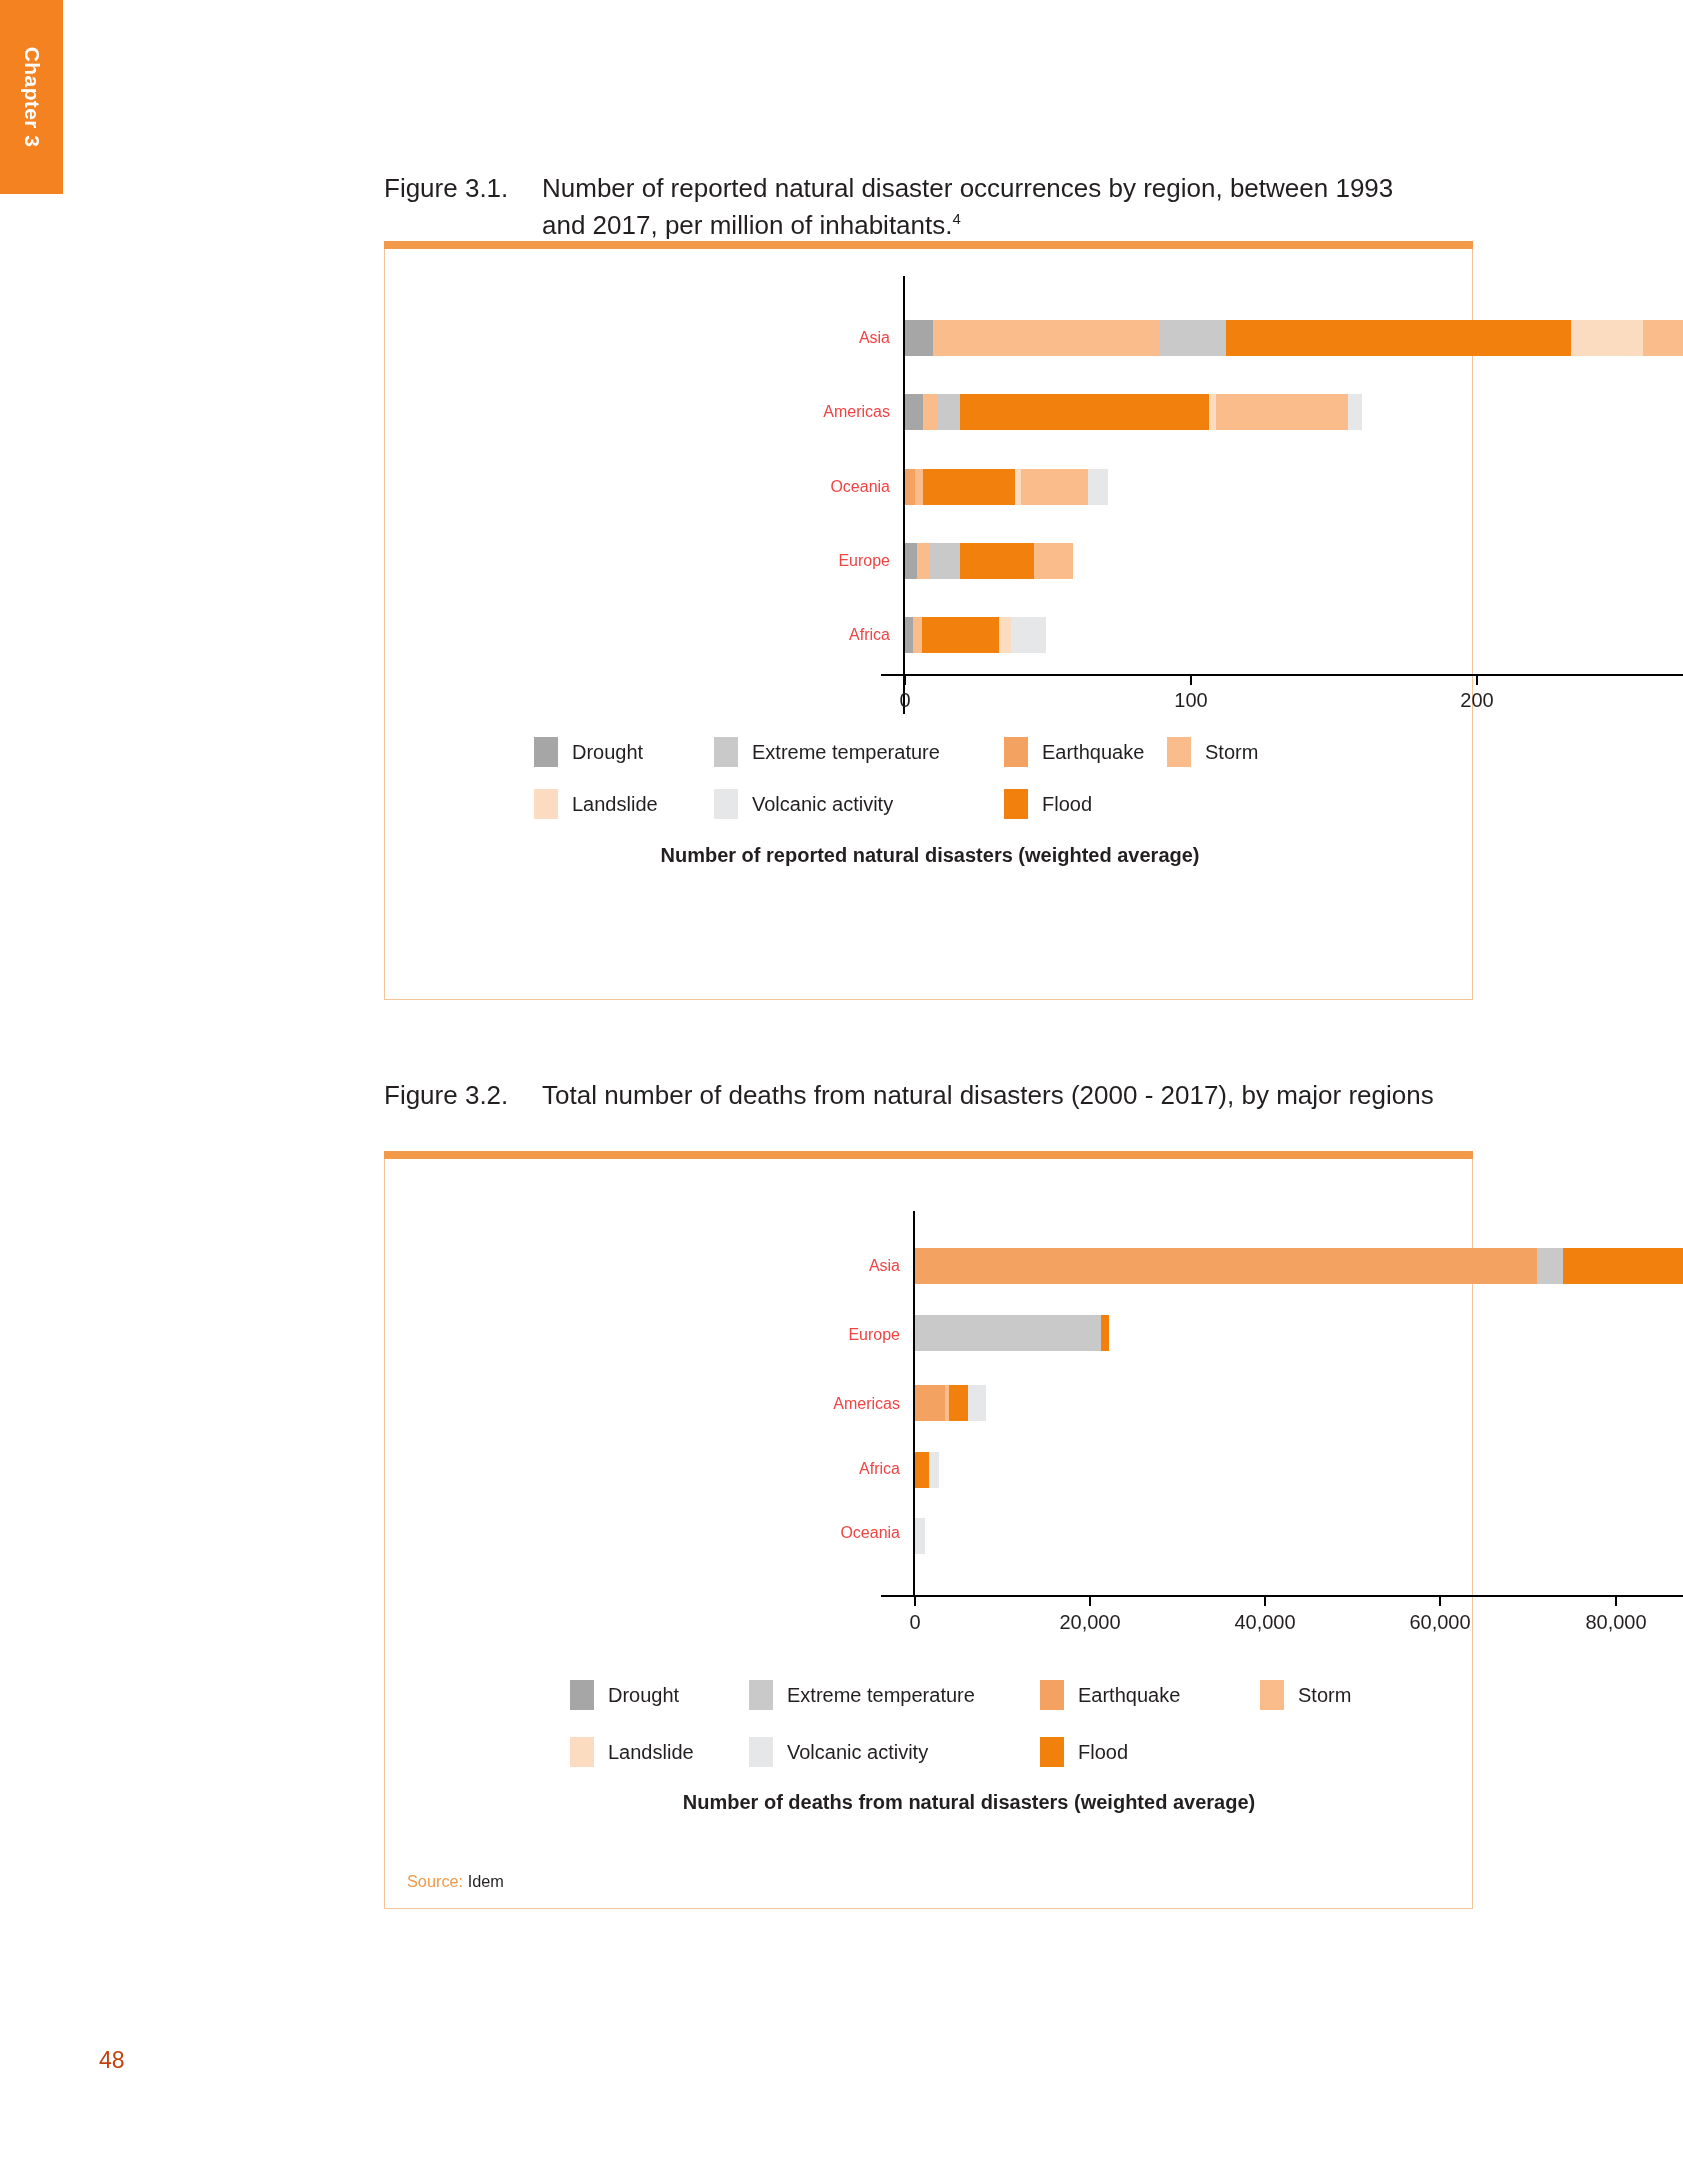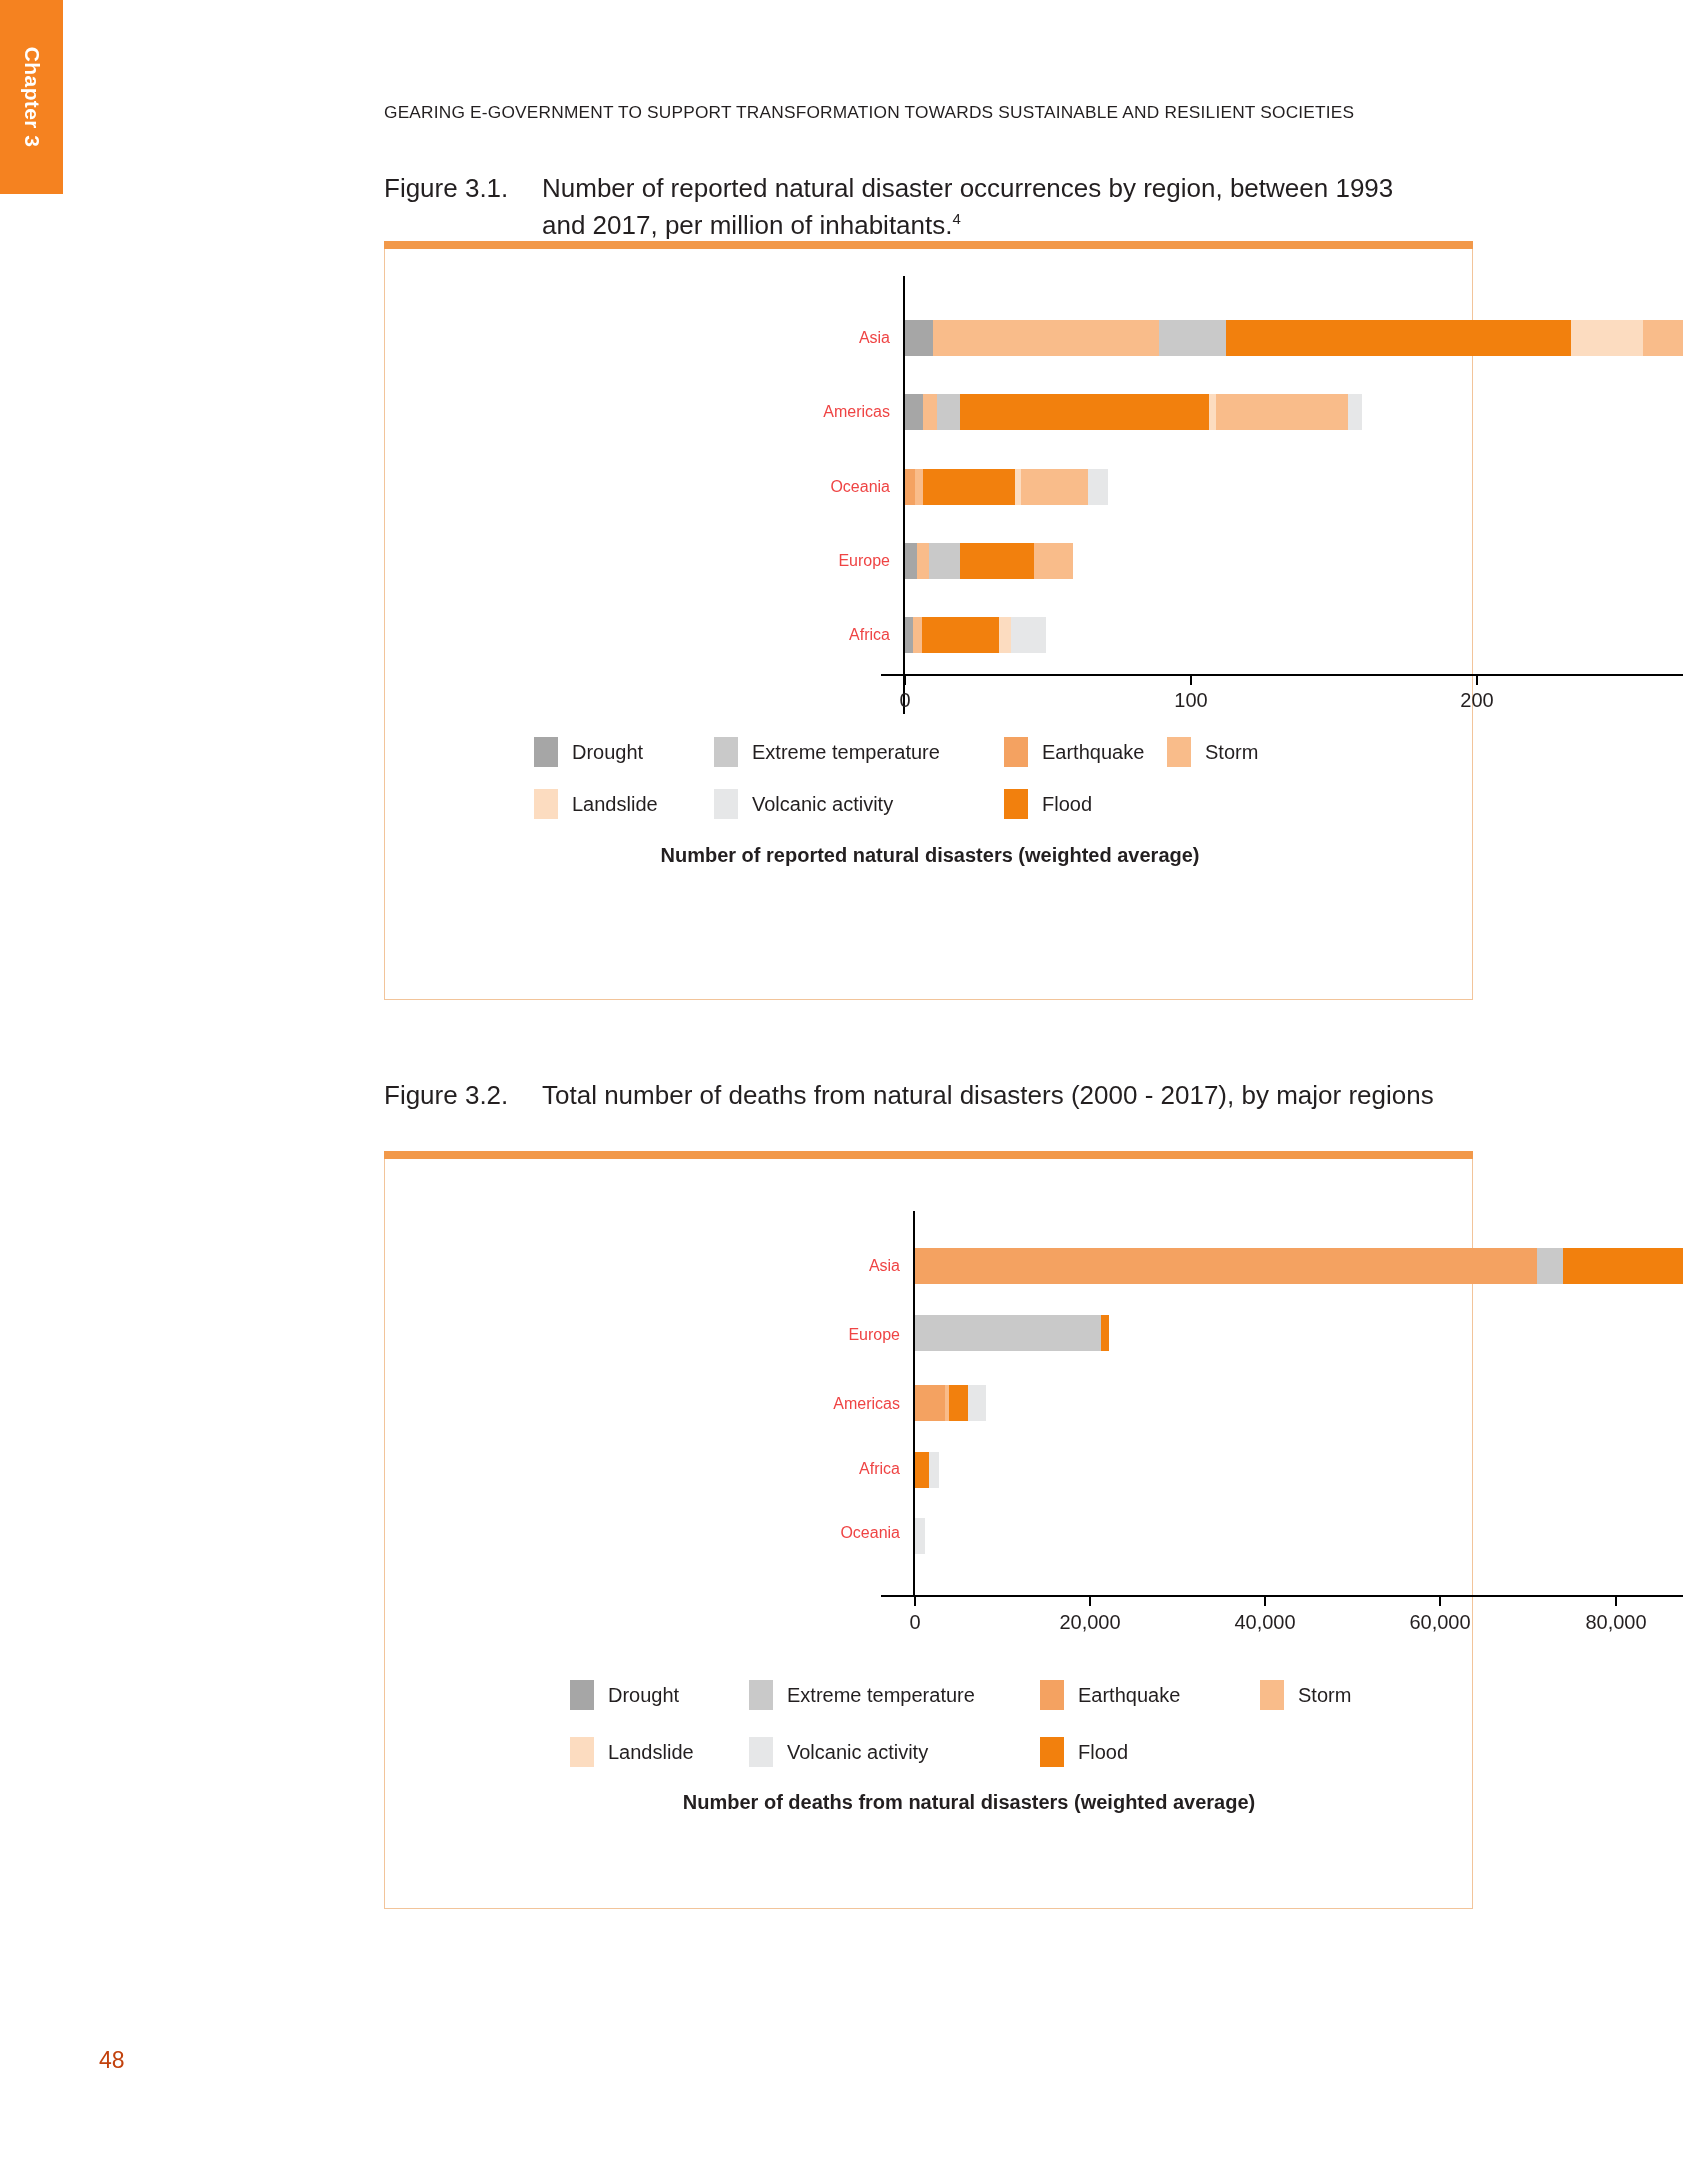--- a/index.html
+++ b/index.html
@@ -94,21 +94,20 @@
 </style>
 </head>
 <body>
 
 <div class="page">
 
   <div class="chapter-tab">
     <span class="vtext">Chapter 3</span>
   </div>
 
-  <div class="running-head">GEARING E-GOVERNMENT TO SUPPORT TRANSFORMATION TOWARDS SUSTAINABLE AND RESILIENT SOCIETIES</div>
 
   <div class="fig-title" style="left:384px;top:170px;">
     <span class="lbl">Figure 3.1.</span><span class="ttl"><span>Number of reported natural disaster occurrences by region, between 1993</span> <span>and 2017, per million of inhabitants.</span><sup>4</sup></span>
   </div>
 
   <div class="fig-box" style="left:384px;top:241px;width:1089px;height:759px;">
     <div class="toprule"></div>
 
     <div class="plot" style="left:0;top:0;width:1089px;height:465px;">
 
@@ -300,18 +299,22 @@
         <span class="legend-text">Volcanic activity</span>
       </div>
       <div class="legend-item" style="left:655px;top:57px;">
         <span class="swatch" style="background:#f2800d;"></span>
         <span class="legend-text">Flood</span>
       </div>
     </div>
 
     <div class="axis-title" style="left:584px;top:639px;">Number of deaths from natural disasters (weighted average)</div>
 
+    <div class="source" style="left:22px;top:718px;">
+      <span class="slabel">Source:</span>
+      <span>Idem</span>
+    </div>
   </div>
 
   <div class="page-number">48</div>
 
 </div>
 
 
 </body></html>

